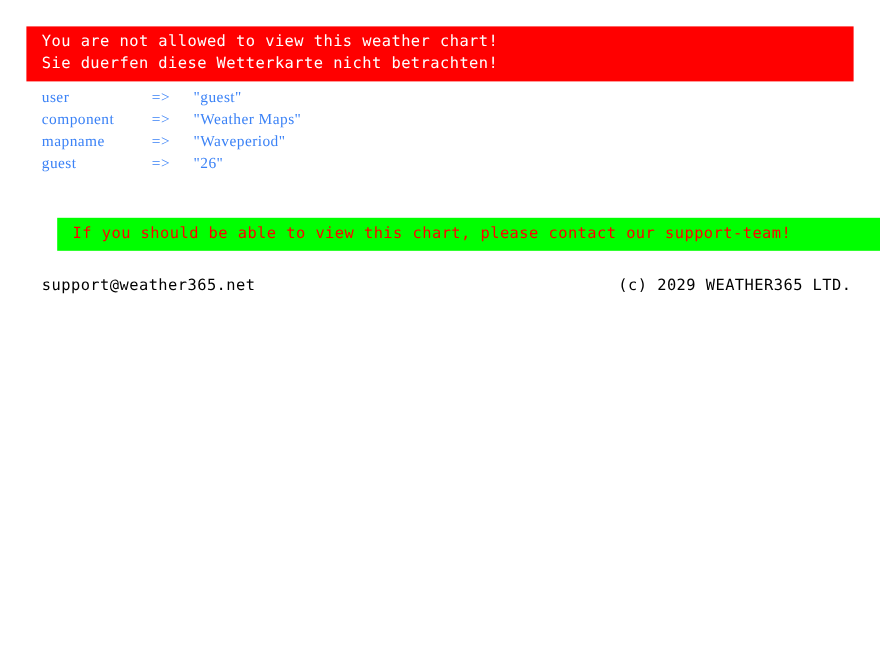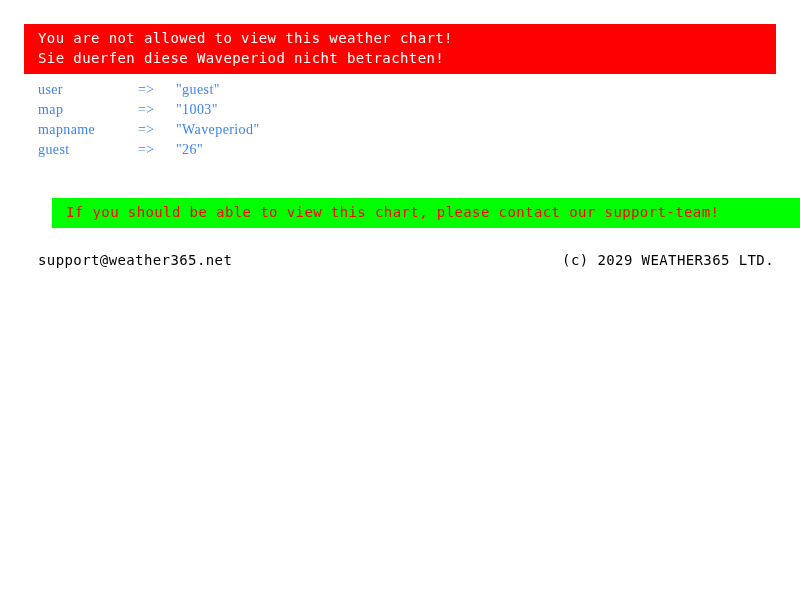--- a/index.html
+++ b/index.html
@@ -92,34 +92,34 @@
     text-decoration: none;
   }
 </style>
 </head>
 <body>
 
 <div class="page">
 
   <div class="banner banner-error">
     <div class="banner-line">You are not allowed to view this weather chart!</div>
-    <div class="banner-line">Sie duerfen diese Waveperiod nicht betrachten!</div>
+    <div class="banner-line">Sie duerfen diese Wetterkarte nicht betrachten!</div>
   </div>
 
   <table class="params">
     <tbody>
       <tr>
         <td class="key">user</td>
         <td class="arrow">=&gt;</td>
         <td class="value">"guest"</td>
       </tr>
       <tr>
-        <td class="key">map</td>
+        <td class="key">component</td>
         <td class="arrow">=&gt;</td>
-        <td class="value">"1003"</td>
+        <td class="value">"Weather Maps"</td>
       </tr>
       <tr>
         <td class="key">mapname</td>
         <td class="arrow">=&gt;</td>
         <td class="value">"Waveperiod"</td>
       </tr>
       <tr>
         <td class="key">guest</td>
         <td class="arrow">=&gt;</td>
         <td class="value">"26"</td>

